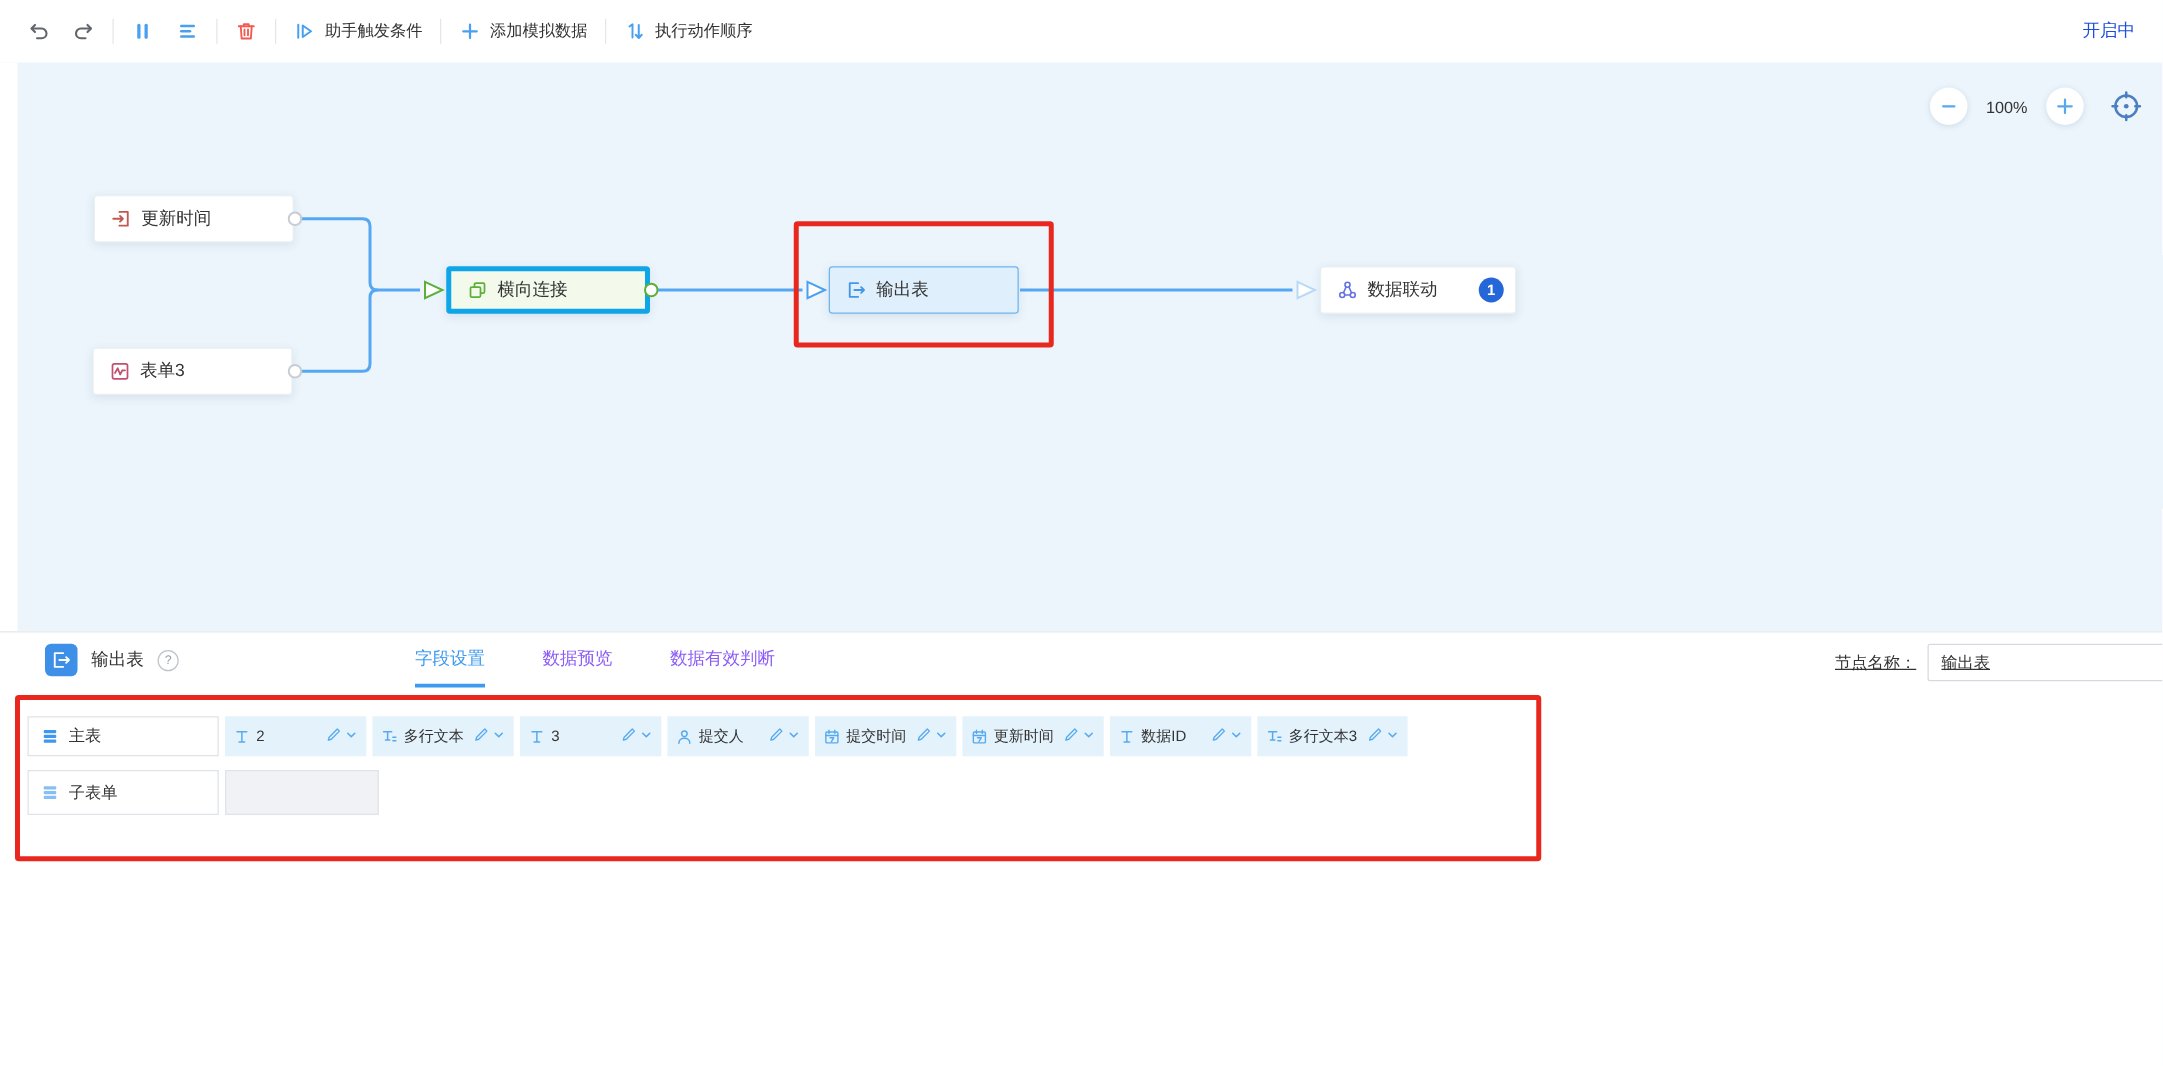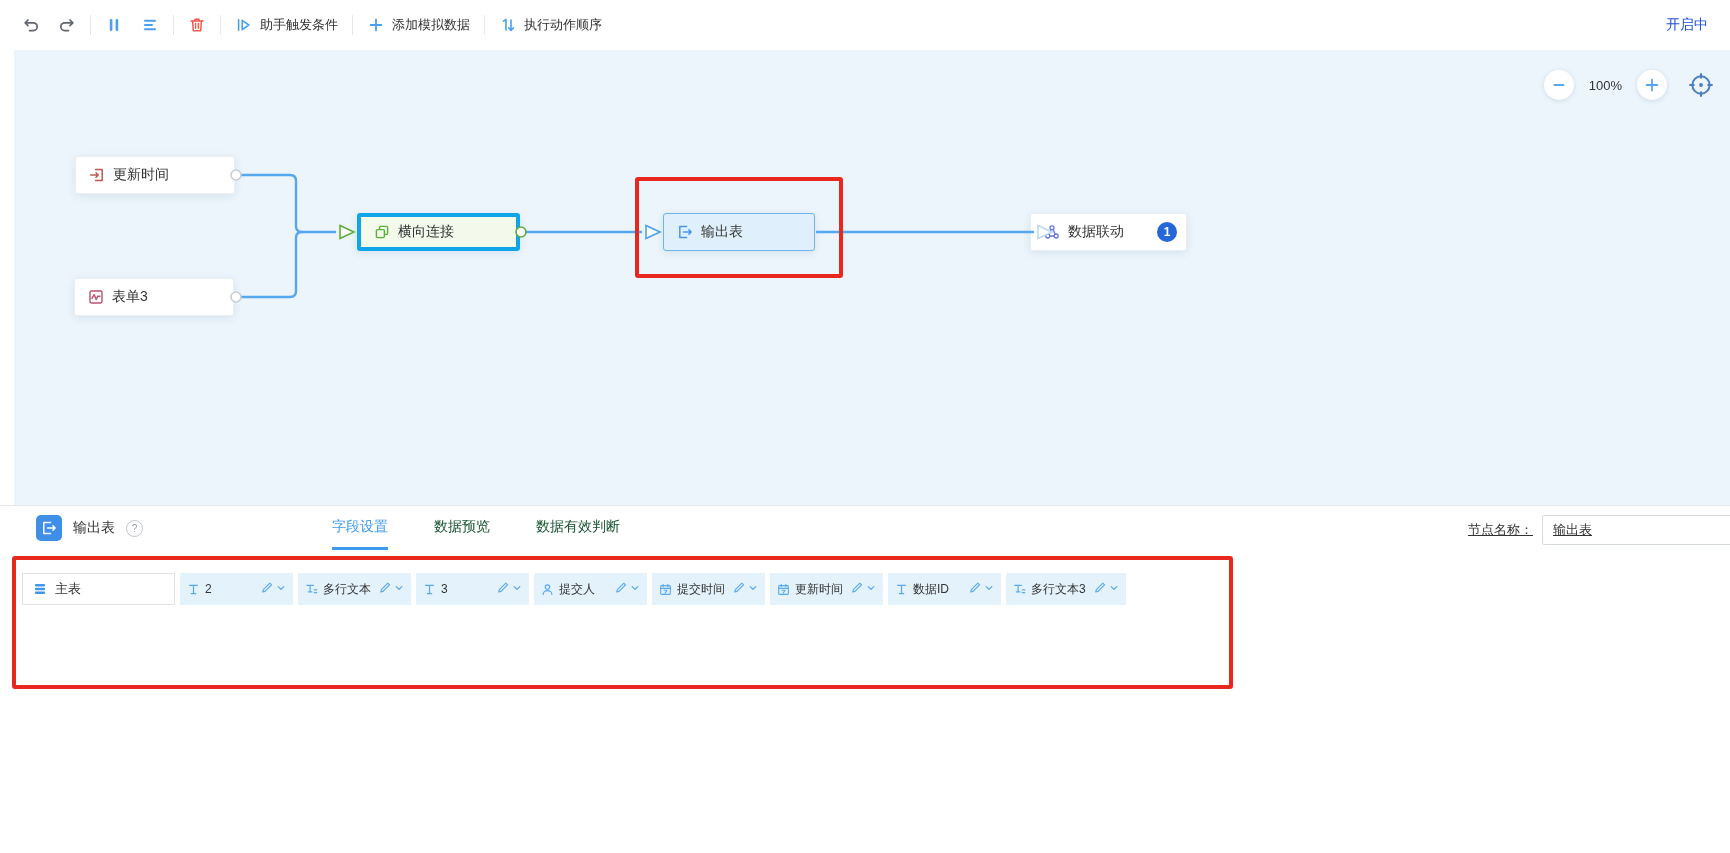--- a/index.html
+++ b/index.html
@@ -17,21 +17,21 @@
   .canvas{position:absolute;left:0;top:50px;width:1730px;height:455px;background:#ecf5fc;}
   .gutter{position:absolute;left:0;top:0;width:14px;height:100%;background:#fff;}
   .wires{position:absolute;left:0;top:0;z-index:3;pointer-events:none;}
   .node{position:absolute;height:38px;display:flex;align-items:center;gap:8px;padding:0 13px;
         background:#fff;border:1px solid #eceff2;border-radius:3px;box-sizing:border-box;
         box-shadow:0 2px 8px rgba(31,56,88,.10);font-size:14px;color:#333;z-index:2;}
   .n-input{left:75px;top:106px;width:160px;}
   .n-form3{left:74px;top:228px;width:160px;}
   .n-join{left:357px;top:163px;width:163px;background:#f3faec;border:4px solid #0ea5e9;}
   .n-output{left:663px;top:163px;width:152px;background:#dff0fc;border:1px solid #6db4f0;}
-  .n-link{left:1030px;top:163px;width:157px;padding-right:9px;}
+  .n-link{left:1056px;top:163px;width:157px;padding-right:9px;}
   .badge{margin-left:auto;width:20px;height:20px;border-radius:50%;background:#2566d8;color:#fff;
          font-size:12px;font-weight:bold;display:flex;align-items:center;justify-content:center;}
   .redrect{position:absolute;border:4px solid #e8281e;border-radius:3px;z-index:5;
            box-sizing:border-box;pointer-events:none;background:transparent;}
   .rr1{left:635px;top:127px;width:208px;height:101px;}
   .zoomctl{position:absolute;top:20px;right:16px;display:flex;align-items:center;gap:15px;z-index:4;}
   .zbtn{width:30px;height:30px;border-radius:50%;background:#fff;display:flex;align-items:center;
         justify-content:center;color:#57a8f0;box-shadow:0 1px 5px rgba(40,70,110,.15);}
   .zlevel{font-size:13px;color:#333;}
   .target{color:#4a7fc0;display:flex;margin-left:6px;}
@@ -39,21 +39,21 @@
   .panel{position:absolute;left:0;top:505px;width:1730px;height:348px;background:#fff;
          border-top:1px solid #e4e8ec;box-sizing:border-box;}
   .phead{position:relative;height:46px;}
   .ptitle{position:absolute;left:36px;top:9px;display:flex;align-items:center;gap:11px;}
   .nodeicon{width:26px;height:26px;border-radius:5px;background:#3d8fe8;color:#fff;
             display:flex;align-items:center;justify-content:center;}
   .ptext{font-size:14px;color:#333;}
   .help{width:15px;height:15px;border-radius:50%;border:1px solid #bfc4cb;color:#9aa0a8;
         font-size:10px;display:flex;align-items:center;justify-content:center;}
   .tabs{position:absolute;left:332px;top:12px;display:flex;gap:46px;font-size:14px;font-family:Liberation Serif, serif;}
-  .tab{color:#14532d;padding-bottom:11px;cursor:default;}
+  .tab{color:#8b5cf6;padding-bottom:11px;cursor:default;}
   .tab.active{color:#3d9af0;border-bottom:3px solid #3d9af0;}
   .nname{position:absolute;right:0;top:9px;display:flex;align-items:center;gap:9px;
          font-size:13px;color:#333;text-decoration:underline;}
   .nname input{width:190px;height:30px;border:1px solid #d5dae0;border-radius:2px;padding:0 10px;
          font-size:13px;color:#333;box-sizing:border-box;margin-right:-2px;outline:none;
          font-family:"Liberation Sans","DejaVu Sans",sans-serif;}
   .fieldzone{position:relative;height:302px;}
   .rr2{left:12px;top:4px;width:1221px;height:133px;}
   .frow{position:absolute;left:22px;display:flex;align-items:stretch;}
   .frow1{top:21px;}
@@ -477,18 +477,29 @@
                     <use href="#i-pencil"></use>
                   </svg></span>
               <span><svg width="10" height="10">
                     <use href="#i-chev"></use>
                   </svg></span>
             </span>
           </div>
         </div>
       </div>
 
+      <div class="frow frow2">
+        <div class="rowlabel h36">
+          <span class="ricon lite">
+              <svg width="14" height="14">
+                <use href="#i-rows"></use>
+              </svg>
+            </span>
+          <span>子表单</span>
+        </div>
+        <div class="emptyslot"></div>
+      </div>
 
       <div class="redrect rr2"></div>
     </div>
   </div>
 
 </div>
 
 </body></html>

